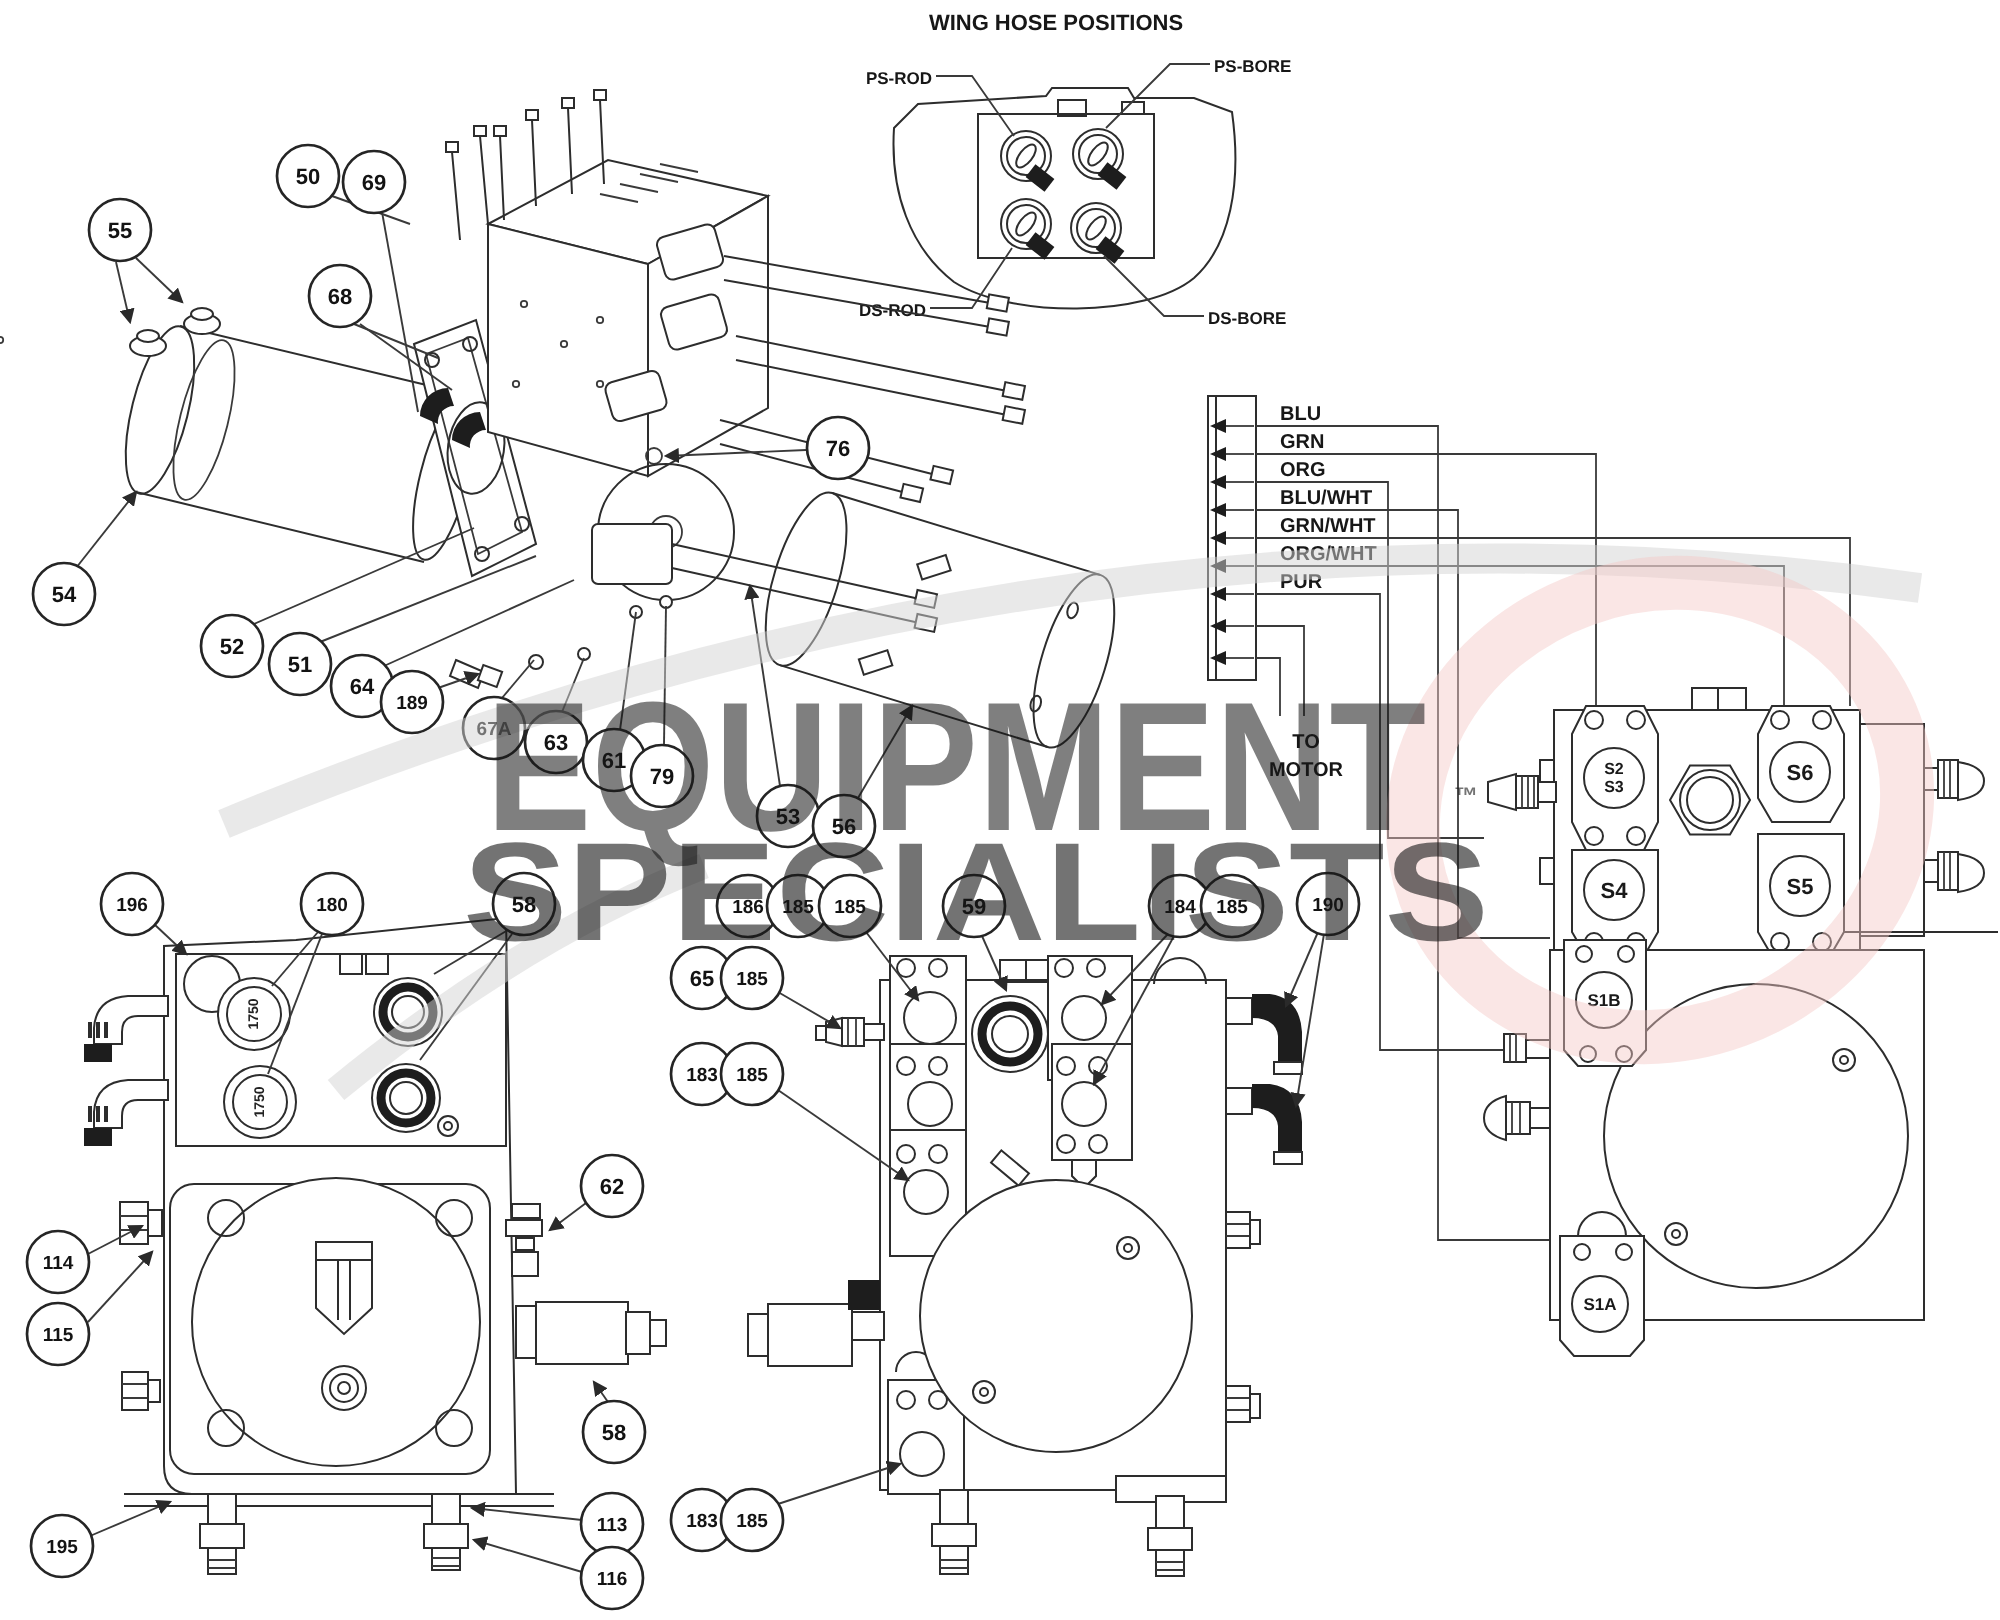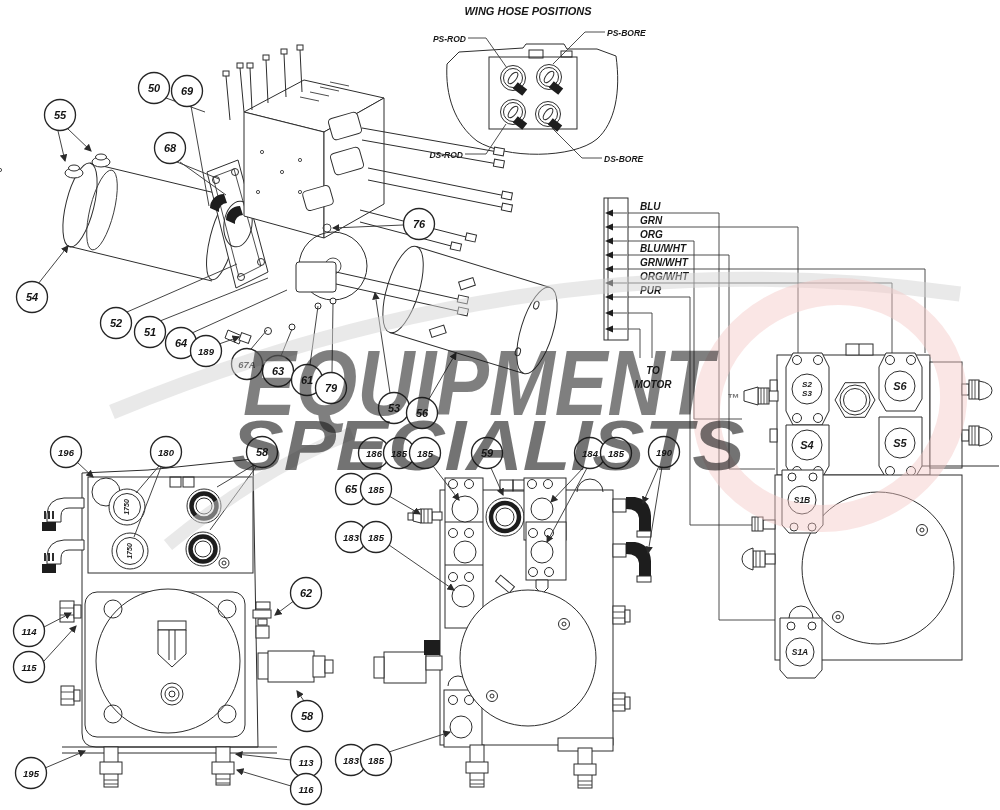--- a/index.html
+++ b/index.html
@@ -1,16 +1,16 @@
 <!DOCTYPE html>
 <html><head>
 <meta charset="utf-8">
 <style>
   html,body{margin:0;padding:0;background:#ffffff;}
-  .page{width:1000px;height:810px;position:relative;background:#fff;overflow:hidden;font-style:italic;}
+  .page{width:1000px;height:810px;position:relative;background:#fff;overflow:hidden;}
   svg text{font-family:"Liberation Sans",sans-serif;fill:#171717;}
   .t85{font-size:8.5px;font-weight:bold;}
   .t10{font-size:10px;font-weight:bold;}
   .t11{font-size:11px;font-weight:bold;}
   .mid{text-anchor:middle;}
   .end{text-anchor:end;}
   .ln{stroke:#2d2d2d;stroke-width:1;fill:none;}
   .lnw{stroke:#2d2d2d;stroke-width:1;fill:#fff;}
   .lnt{stroke:#3a3a3a;stroke-width:.9;fill:none;}
   .dk{fill:#1d1d1d;stroke:none;}

